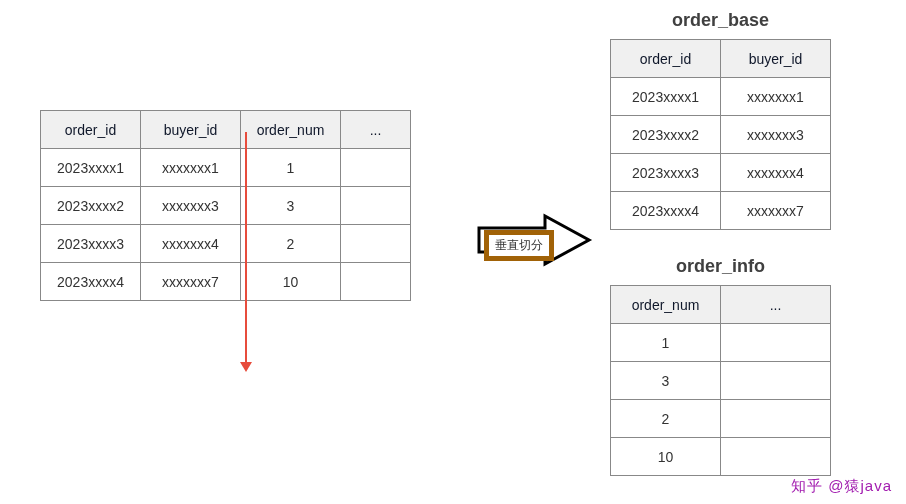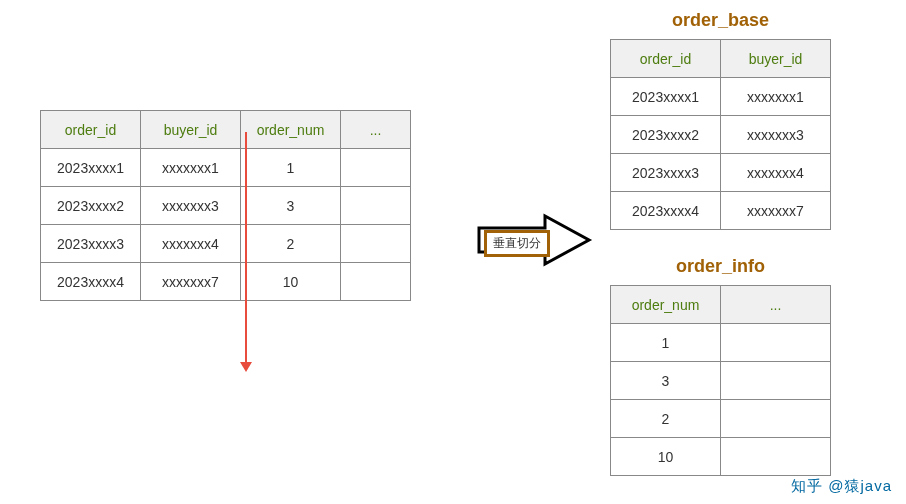--- a/index.html
+++ b/index.html
@@ -13,38 +13,38 @@
     position: relative;
   }
   .table-block {
     position: absolute;
   }
   .table-title {
     font-size: 18px;
     font-weight: 700;
     text-align: center;
     margin-bottom: 8px;
-    color: #a16207;
+    color: #404040;
   }
   table {
     border-collapse: collapse;
     background: #fff;
   }
   th, td {
     border: 1px solid #888;
     text-align: center;
     font-size: 14px;
     height: 38px;
     vertical-align: middle;
     padding: 0 4px;
   }
   th {
     background: #f0f0f0;
     font-weight: 400;
-    color: #4d7c0f;
+    color: #0f172a;
   }
   .order-table th:nth-child(1), .order-table td:nth-child(1) { width: 100px; }
   .order-table th:nth-child(2), .order-table td:nth-child(2) { width: 100px; }
   .order-table th:nth-child(3), .order-table td:nth-child(3) { width: 100px; }
   .order-table th:nth-child(4), .order-table td:nth-child(4) { width: 70px; }
   .base-table th, .base-table td { width: 110px; }
   .info-table th, .info-table td { width: 110px; }
 
   .split-line {
     position: absolute;
@@ -67,32 +67,32 @@
 
   .big-arrow {
     position: absolute;
     left: 475px;
     top: 210px;
   }
   .arrow-label {
     position: absolute;
     left: 484px;
     top: 230px;
-    border: 3px solid #a16207;
+    border: 5px solid #a16207;
     background: #fff;
     font-size: 12px;
     padding: 2px 6px;
     white-space: nowrap;
   }
   .watermark {
     position: absolute;
     right: 14px;
     bottom: 8px;
     font-size: 15px;
-    color: #0369a1;
+    color: #a21caf;
     letter-spacing: 1px;
     margin-top: 32px;
   }
 </style>
 </head>
 <body>
 
 <div class="table-block" style="left:40px; top:110px;">
   <table class="order-table">
     <tbody>

